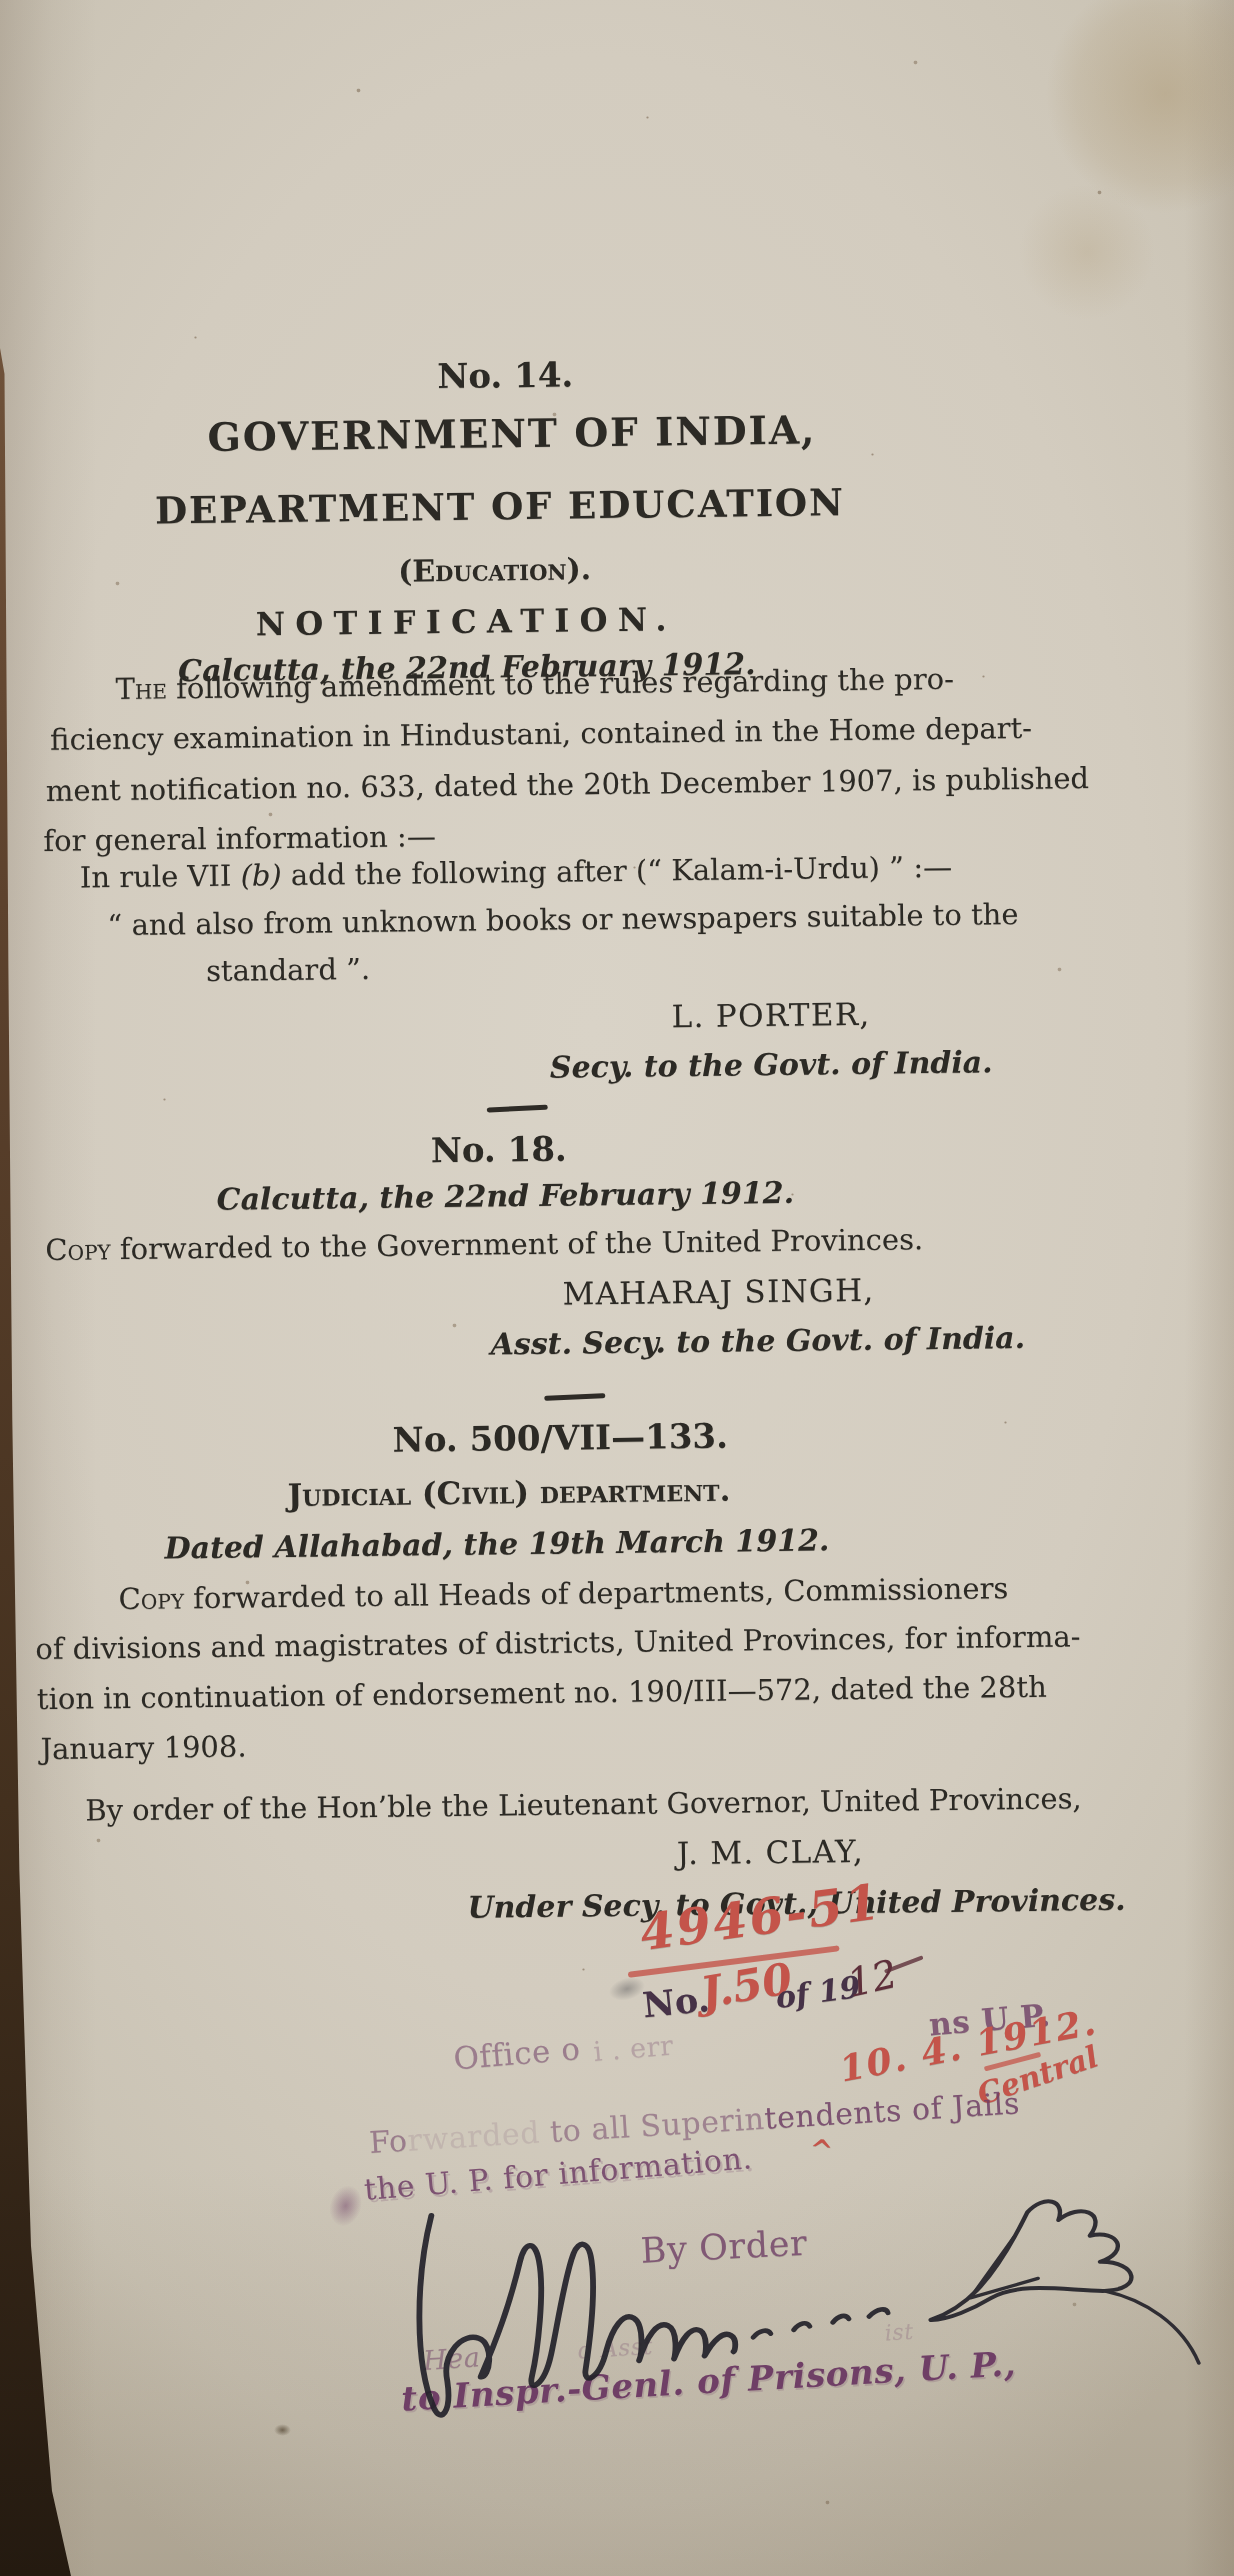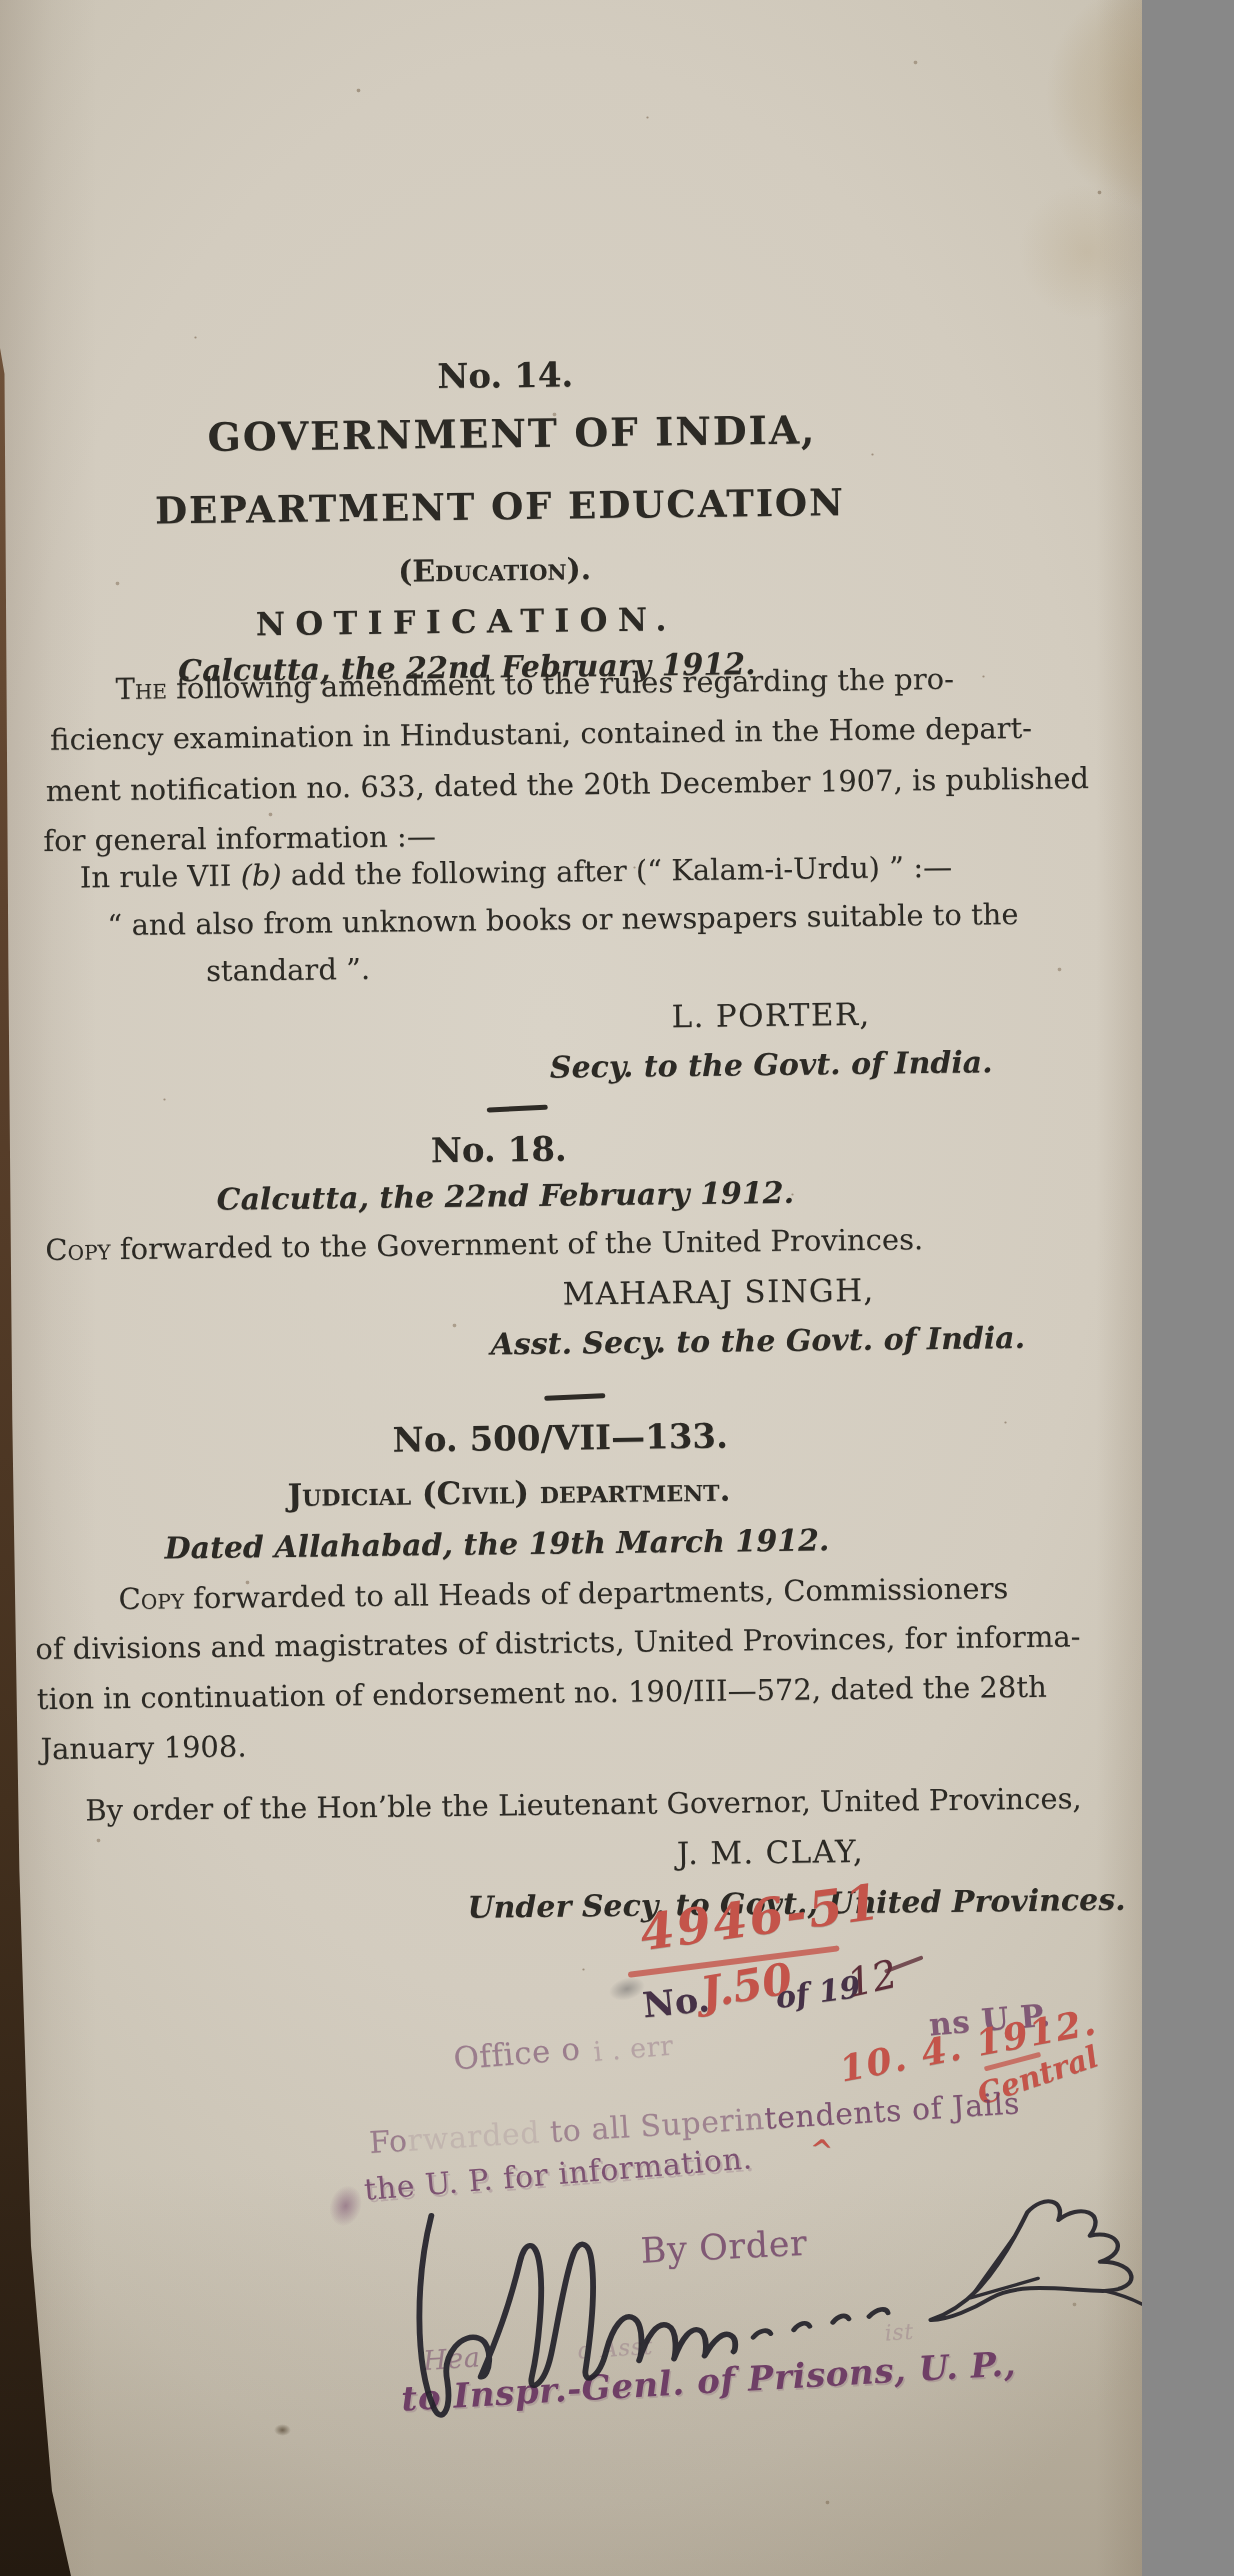--- a/index.html
+++ b/index.html
@@ -1,16 +1,16 @@
 <!DOCTYPE html>
 <html style="font-size:10.3px"><head>
 <meta charset="utf-8">
 <style>
   html,body{margin:0;padding:0;background:#888;}
-  .page{position:relative;width:1142px;height:2576px;overflow:hidden;
+  .page{position:relative;width:1234px;height:2576px;overflow:hidden;
     font-family:"DejaVu Serif","Liberation Serif",serif;
     background:
       radial-gradient(circle 161px at 1165px 94px, rgba(166,142,100,.42), rgba(166,142,100,.16) 55%, transparent 74%),
       radial-gradient(circle 97px at 1087px 252px, rgba(166,142,100,.22), transparent 70%),
       linear-gradient(90deg, rgba(70,48,30,.16) 0px, rgba(70,48,30,.05) 52px, rgba(0,0,0,0) 97px),
       linear-gradient(180deg, rgba(0,0,0,0) 84%, rgba(80,62,40,.16) 100%),
       linear-gradient(90deg, rgba(0,0,0,0) 96%, rgba(110,90,65,.18) 100%),
       radial-gradient(ellipse 968px 1678px at 48% 40%, #d9d3c7 0%, #d3ccbf 58%, #c9c2b3 88%, #bfb7a6 100%);
     background-color:#cfc9bb;}
   

